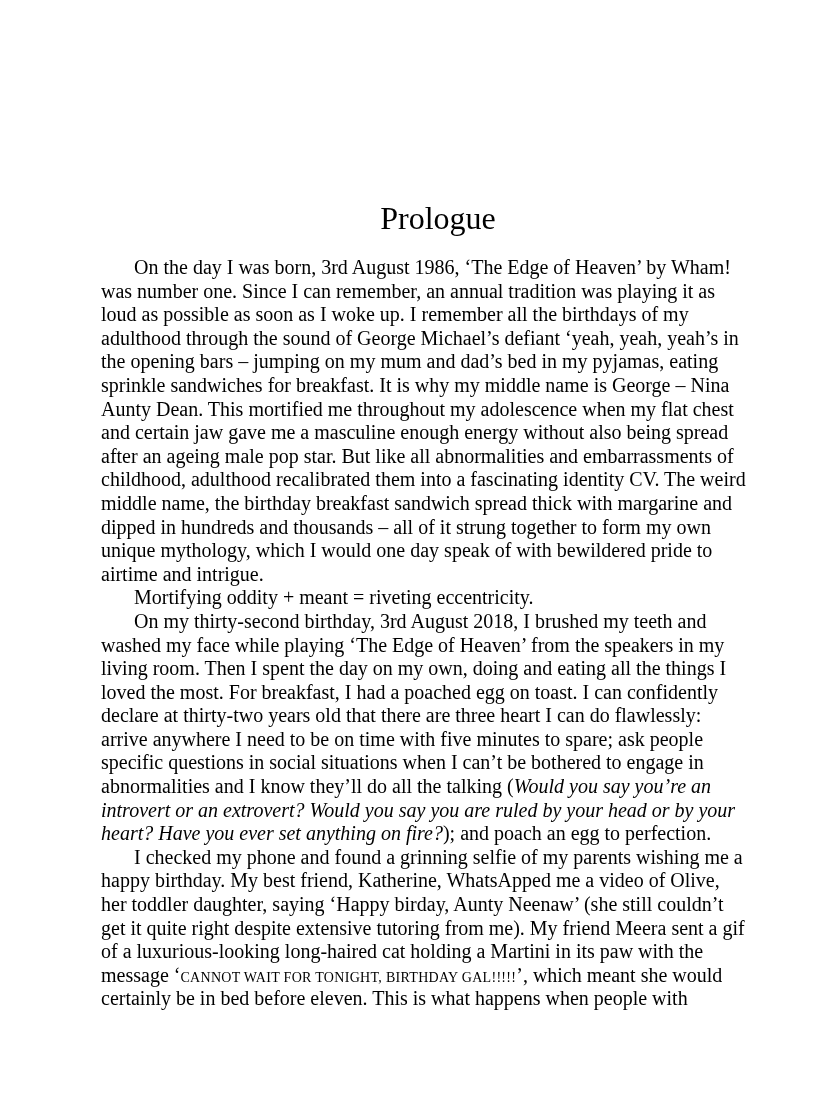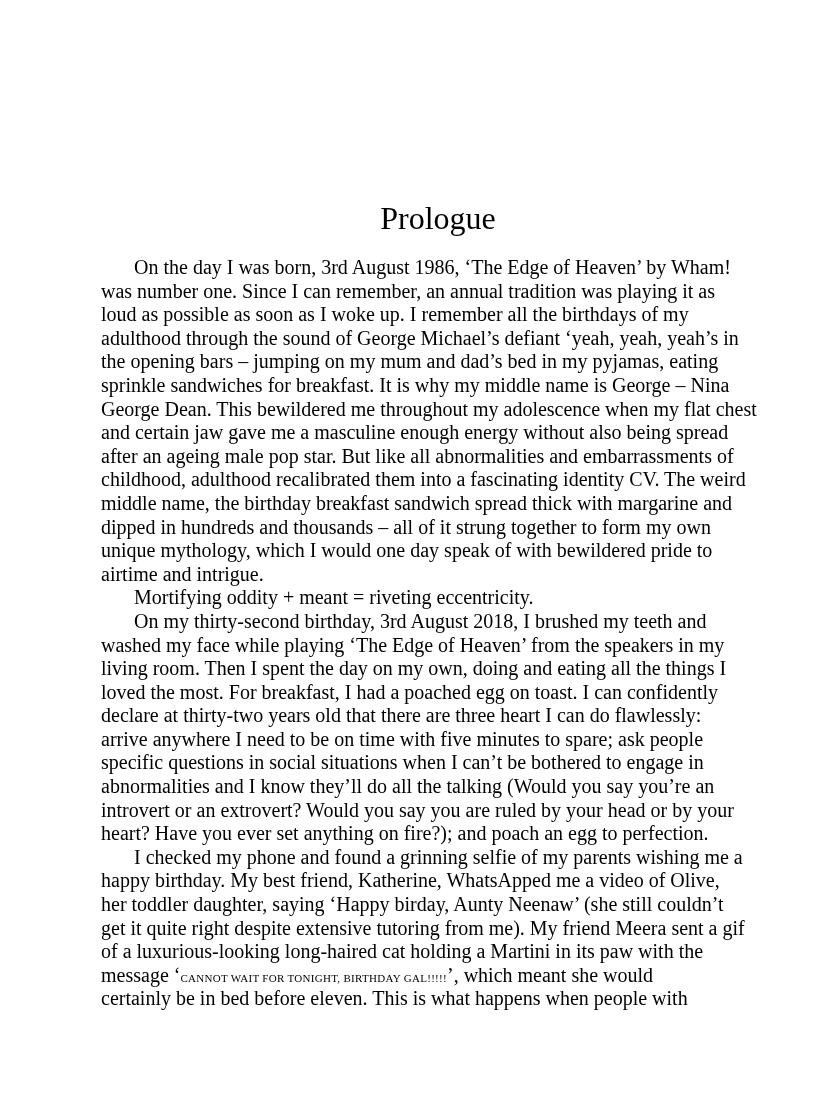--- a/index.html
+++ b/index.html
@@ -43,40 +43,40 @@
   }
   .line {
     height: 23.6px;
     line-height: 23.6px;
     white-space: nowrap;
   }
   .line.indent {
     text-indent: 33px;
   }
   .seg-r { font-style: normal; }
-  .seg-i { }
+  .seg-i { font-style: italic; }
   .seg-sc {
     font-style: normal;
-    font-size: 11px;
+    font-size: 14px;
     letter-spacing: 0.3px;
   }
 </style>
 </head>
 <body>
 
 <div class="page">
   <h1 class="chapter-title">Prologue</h1>
   <div class="text-block">
       <div class="line indent"><span class="seg-r">On the day I was born, 3rd August 1986, ‘The Edge of Heaven’ by Wham!</span></div>
       <div class="line"><span class="seg-r">was number one. Since I can remember, an annual tradition was playing it as</span></div>
       <div class="line"><span class="seg-r">loud as possible as soon as I woke up. I remember all the birthdays of my</span></div>
       <div class="line"><span class="seg-r">adulthood through the sound of George Michael’s defiant ‘yeah, yeah, yeah’s in</span></div>
       <div class="line"><span class="seg-r">the opening bars – jumping on my mum and dad’s bed in my pyjamas, eating</span></div>
       <div class="line"><span class="seg-r">sprinkle sandwiches for breakfast. It is why my middle name is George – Nina</span></div>
-      <div class="line"><span class="seg-r">George Dean. This bewildered me throughout my adolescence when my flat chest</span></div>
+      <div class="line"><span class="seg-r">Aunty Dean. This mortified me throughout my adolescence when my flat chest</span></div>
       <div class="line"><span class="seg-r">and certain jaw gave me a masculine enough energy without also being spread</span></div>
       <div class="line"><span class="seg-r">after an ageing male pop star. But like all abnormalities and embarrassments of</span></div>
       <div class="line"><span class="seg-r">childhood, adulthood recalibrated them into a fascinating identity CV. The weird</span></div>
       <div class="line"><span class="seg-r">middle name, the birthday breakfast sandwich spread thick with margarine and</span></div>
       <div class="line"><span class="seg-r">dipped in hundreds and thousands – all of it strung together to form my own</span></div>
       <div class="line"><span class="seg-r">unique mythology, which I would one day speak of with bewildered pride to</span></div>
       <div class="line"><span class="seg-r">airtime and intrigue.</span></div>
       <div class="line indent"><span class="seg-r">Mortifying oddity + meant = riveting eccentricity.</span></div>
       <div class="line indent"><span class="seg-r">On my thirty-second birthday, 3rd August 2018, I brushed my teeth and</span></div>
       <div class="line"><span class="seg-r">washed my face while playing ‘The Edge of Heaven’ from the speakers in my</span></div>

